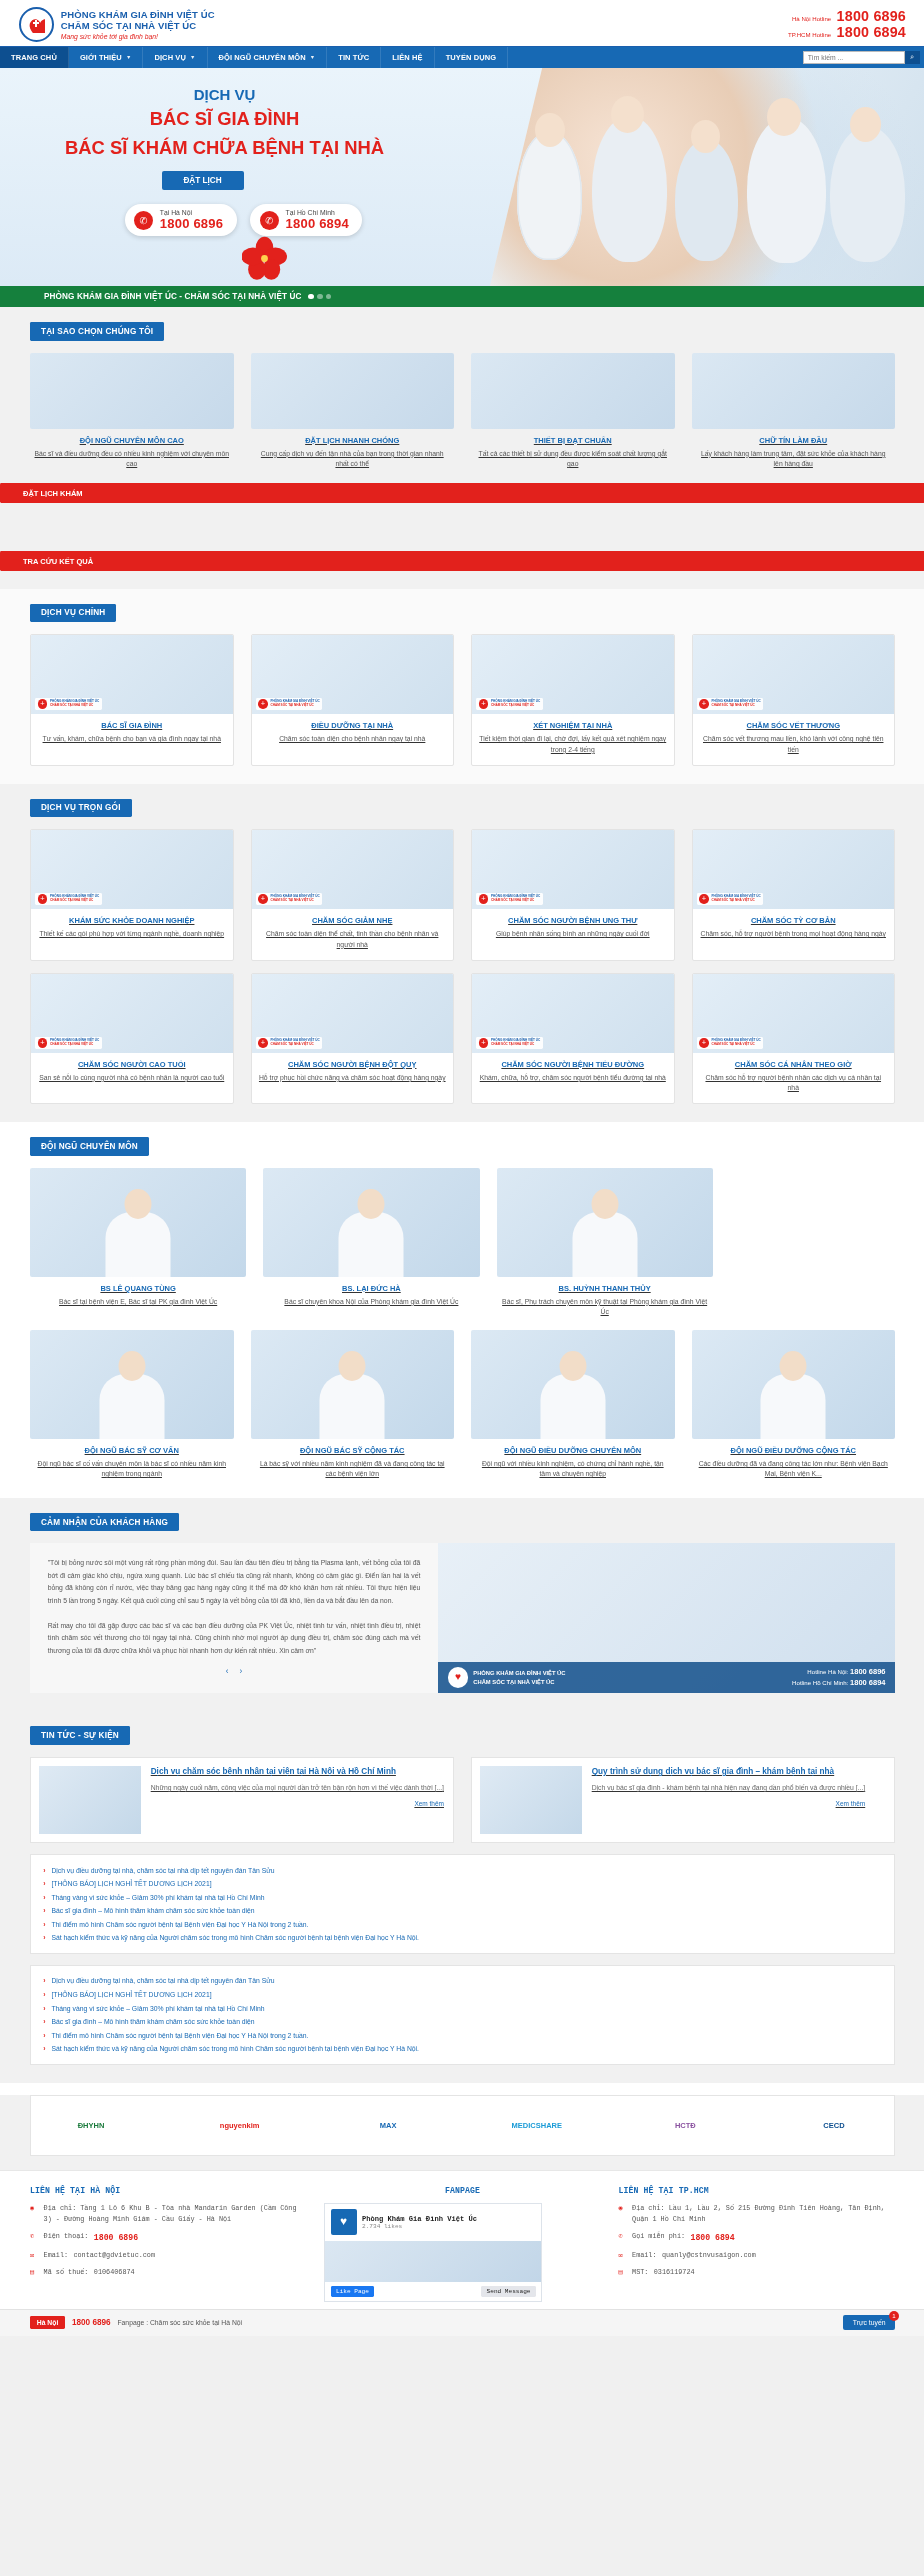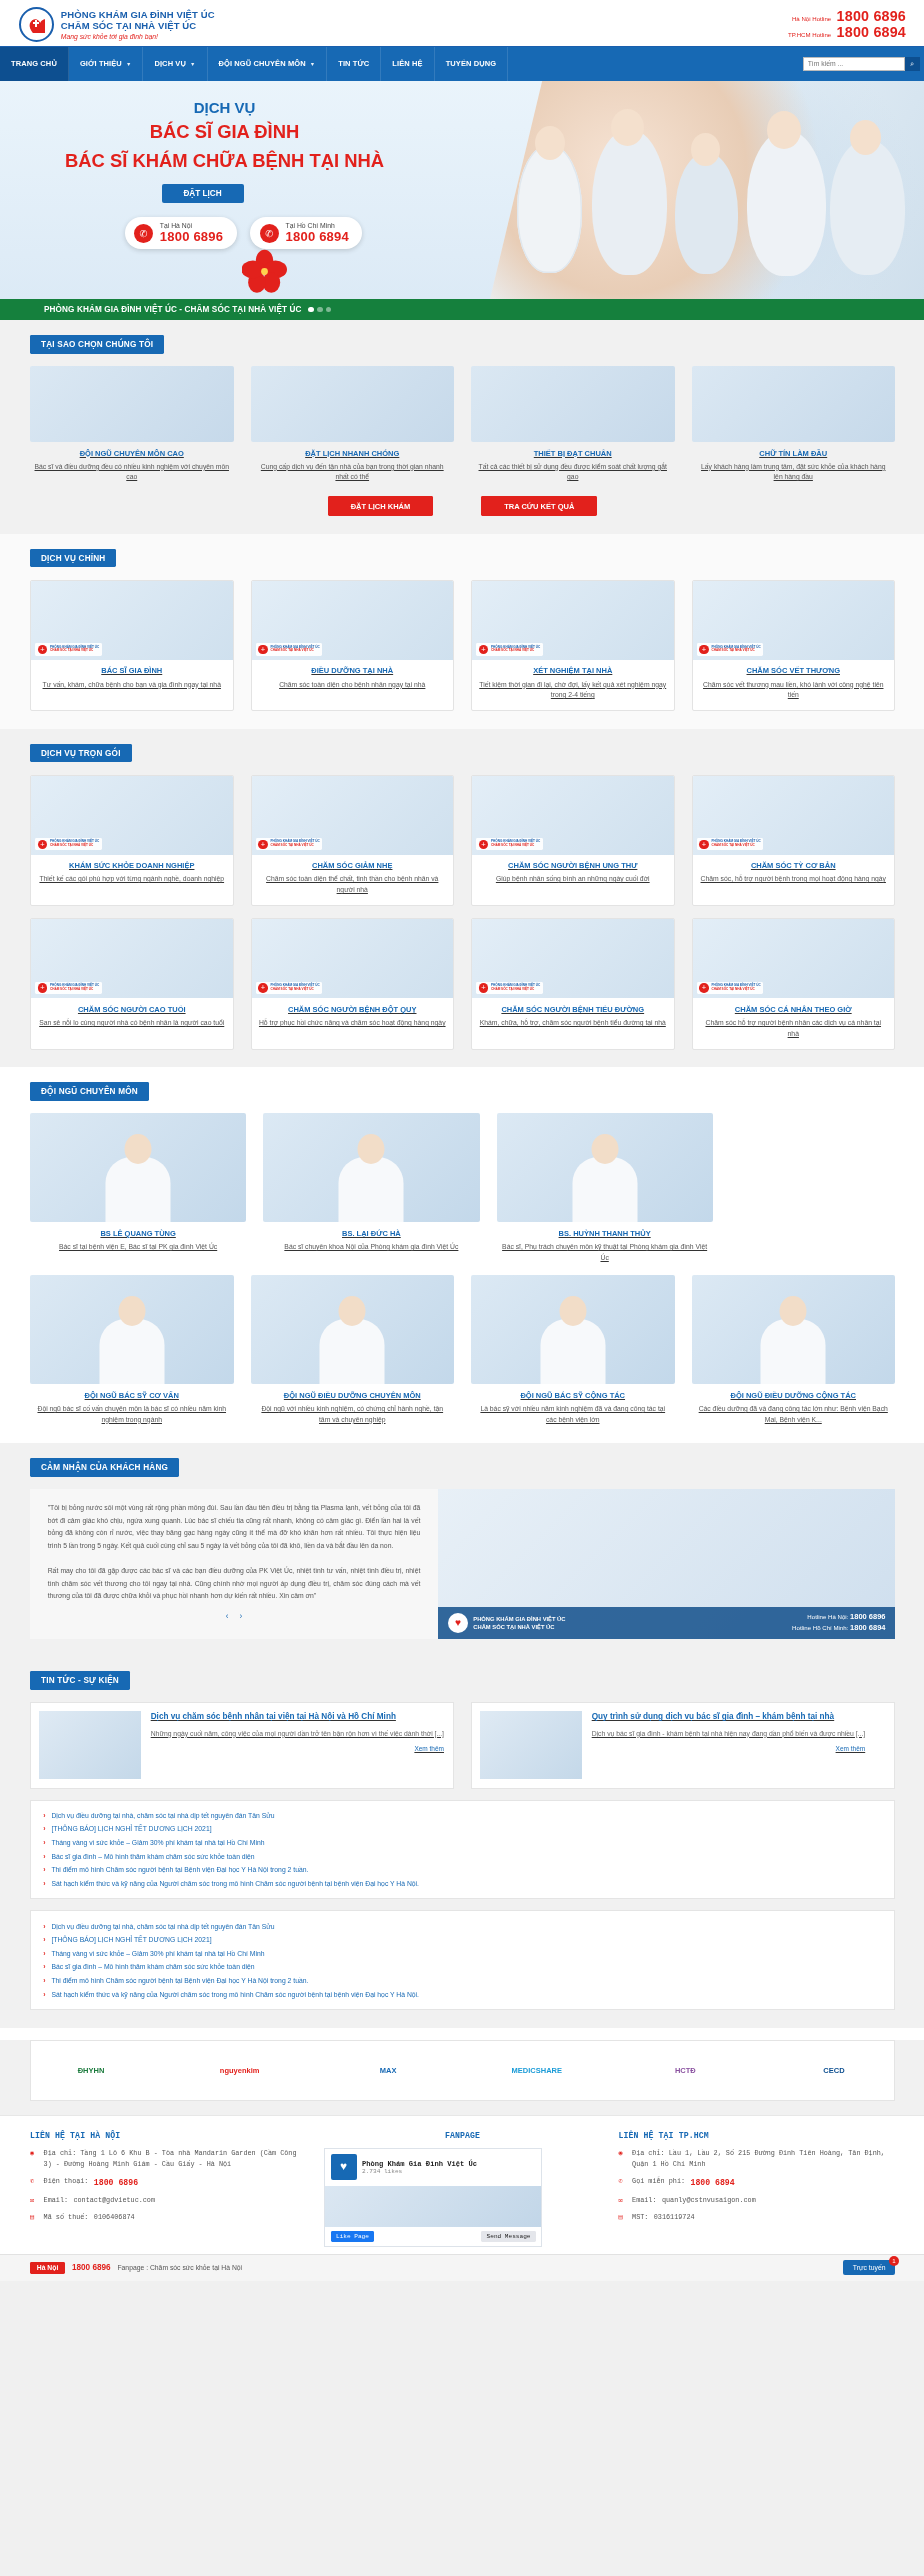--- a/index.html
+++ b/index.html
@@ -35,21 +35,21 @@
   .logo-text .l1 { color: #1a5fad; font-weight: bold; font-size: 9.5px; letter-spacing: 0.1px; }
   .logo-text .l2 { color: #1a5fad; font-weight: bold; font-size: 9.5px; letter-spacing: 0.1px; }
   .logo-text .l3 { color: #e2211c; font-style: italic; font-size: 6.8px; margin-top: 2px; }
   .hotlines { margin-left: auto; text-align: right; }
   .hl-row { display: flex; align-items: baseline; justify-content: flex-end; gap: 5.4px; }
   .hl-label { color: #e2211c; font-size: 6.1px; }
   .hl-num { color: #e2211c; font-size: 14.3px; font-weight: bold; letter-spacing: 0.2px; }
 
   
   .nav {
-    background: #1769b4; display: flex; align-items: stretch; height: 35px;
+    background: #1769b4; display: flex; align-items: stretch; height: 22px;
     border-top: 0.7px solid #1a5fad;
   }
   .nav-item {
     display: flex; align-items: center; padding: 0 11px; color: #fff;
     font-size: 7.5px; font-weight: bold; letter-spacing: 0.1px; cursor: pointer;
     border-right: 0.7px solid rgba(255,255,255,.12);
   }
   .nav-item.active { background: #0d4f90; }
   .nav-item .caret { margin-left: 4.1px; font-size: 5.4px; opacity: .9; }
   .nav-search { margin-left: auto; display: flex; align-items: center; padding: 0 5.4px; gap: 0; }
@@ -125,21 +125,21 @@
   .grid.g2 > * { width: 50%; }
 
   
   .why-card { text-align: center; }
   .why-img {
     height: 76px; border-radius: 2px; overflow: hidden; position: relative;
     background: linear-gradient(135deg,#dbe8f3,#c6d9ea);
   }
   .why-card h4 { color: #1769b4; font-size: 7.5px; font-weight: bold; margin: 6.8px 0 4.1px; }
   .why-card p { color: #555; font-size: 6.8px; line-height: 1.55; padding: 0 4.1px; }
-  .why-btns { display: flex; justify-content: center; gap: 48px; margin-top: 13.6px; }
+  .why-btns { display: flex; justify-content: center; gap: 48px; margin-top: 13.6px; flex-direction: column; }
   .red-btn {
     background: #e2211c; color: #fff; font-size: 7.5px; font-weight: bold;
     padding: 5.4px 23px; border-radius: 1.4px; cursor: pointer;
   }
 
   
   .svc-card { background: #fff; border: 0.7px solid #e3e3e3; border-radius: 2px; overflow: hidden; }
   .svc-img { height: 79px; position: relative; background: linear-gradient(135deg,#e3eef7,#cfe0ee); }
   .svc-badge {
     position: absolute; left: 4.1px; bottom: 4.1px; background: rgba(255,255,255,.92);
@@ -572,30 +572,30 @@
             <div class="head"></div>
           </div>
         <h4>ĐỘI NGŨ BÁC SỸ CƠ VẤN</h4>
         <p>Đội ngũ bác sĩ cố vấn chuyên môn là bác sĩ có nhiều năm kinh nghiệm trong ngành</p>
       </div>
       <div class="doc-card">
         <div class="doc-img">
             <div class="coat"></div>
             <div class="head"></div>
           </div>
-        <h4>ĐỘI NGŨ ĐIỀU DƯỠNG CHUYÊN MÔN</h4>
-        <p>Đội ngũ với nhiều kinh nghiệm, có chứng chỉ hành nghề, tận tâm và chuyên nghiệp</p>
+        <h4>ĐỘI NGŨ BÁC SỸ CỘNG TÁC</h4>
+        <p>Là bác sỹ với nhiều năm kinh nghiệm đã và đang công tác tại các bệnh viện lớn</p>
       </div>
       <div class="doc-card">
         <div class="doc-img">
             <div class="coat"></div>
             <div class="head"></div>
           </div>
-        <h4>ĐỘI NGŨ BÁC SỸ CỘNG TÁC</h4>
-        <p>Là bác sỹ với nhiều năm kinh nghiệm đã và đang công tác tại các bệnh viện lớn</p>
+        <h4>ĐỘI NGŨ ĐIỀU DƯỠNG CHUYÊN MÔN</h4>
+        <p>Đội ngũ với nhiều kinh nghiệm, có chứng chỉ hành nghề, tận tâm và chuyên nghiệp</p>
       </div>
       <div class="doc-card">
         <div class="doc-img">
             <div class="coat"></div>
             <div class="head"></div>
           </div>
         <h4>ĐỘI NGŨ ĐIỀU DƯỠNG CỘNG TÁC</h4>
         <p>Các điều dưỡng đã và đang công tác lớn như: Bệnh viện Bạch Mai, Bệnh viện K...</p>
       </div>
     </div>

